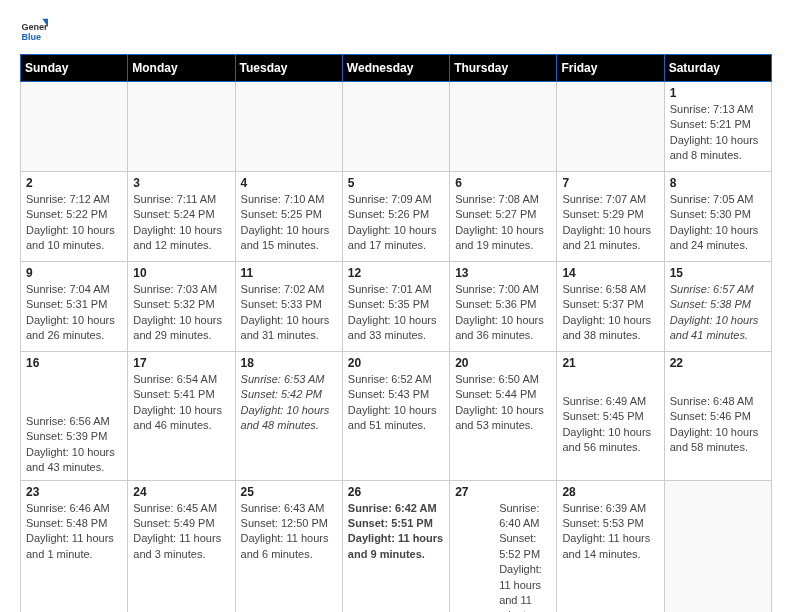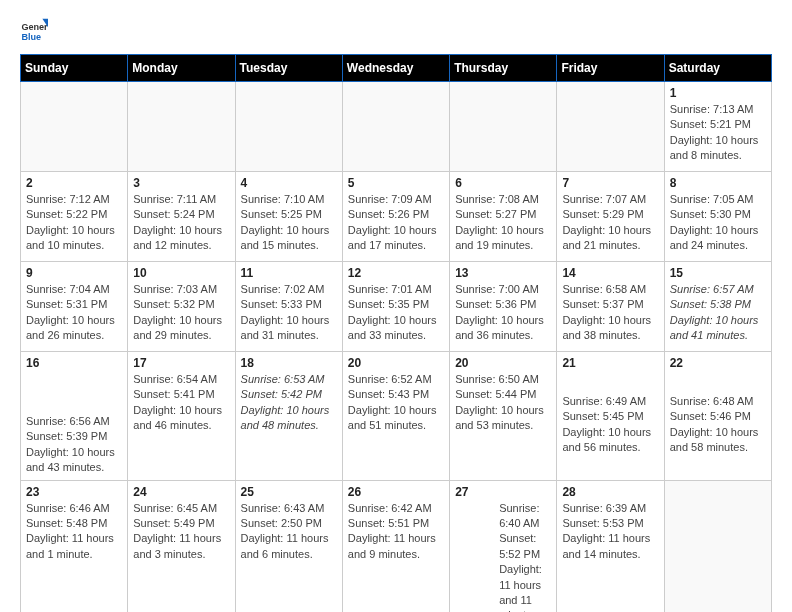--- a/index.html
+++ b/index.html
@@ -296,27 +296,27 @@
           <td>
             <span class="day-number">24</span>
             <div class="day-info" style="white-space: pre-line;">Sunrise: 6:45 AM
 Sunset: 5:49 PM
 Daylight: 11 hours
 and 3 minutes.</div>
           </td>
           <td>
             <span class="day-number">25</span>
             <div class="day-info" style="white-space: pre-line;">Sunrise: 6:43 AM
-Sunset: 2:50 PM
+Sunset: 12:50 PM
 Daylight: 11 hours
 and 6 minutes.</div>
           </td>
           <td>
             <span class="day-number">26</span>
-            <div class="day-info" style="white-space: pre-line;">Sunrise: 6:42 AM
+            <div class="day-info" style="white-space: pre-line; font-weight: bold;">Sunrise: 6:42 AM
 Sunset: 5:51 PM
 Daylight: 11 hours
 and 9 minutes.</div>
           </td>
           <td>
             <span class="day-number">27</span>
             <div class="day-info" style="white-space: pre-line; margin-left: 44px;">Sunrise: 6:40 AM
 Sunset: 5:52 PM
 Daylight: 11 hours
 and 11 minutes.</div>

